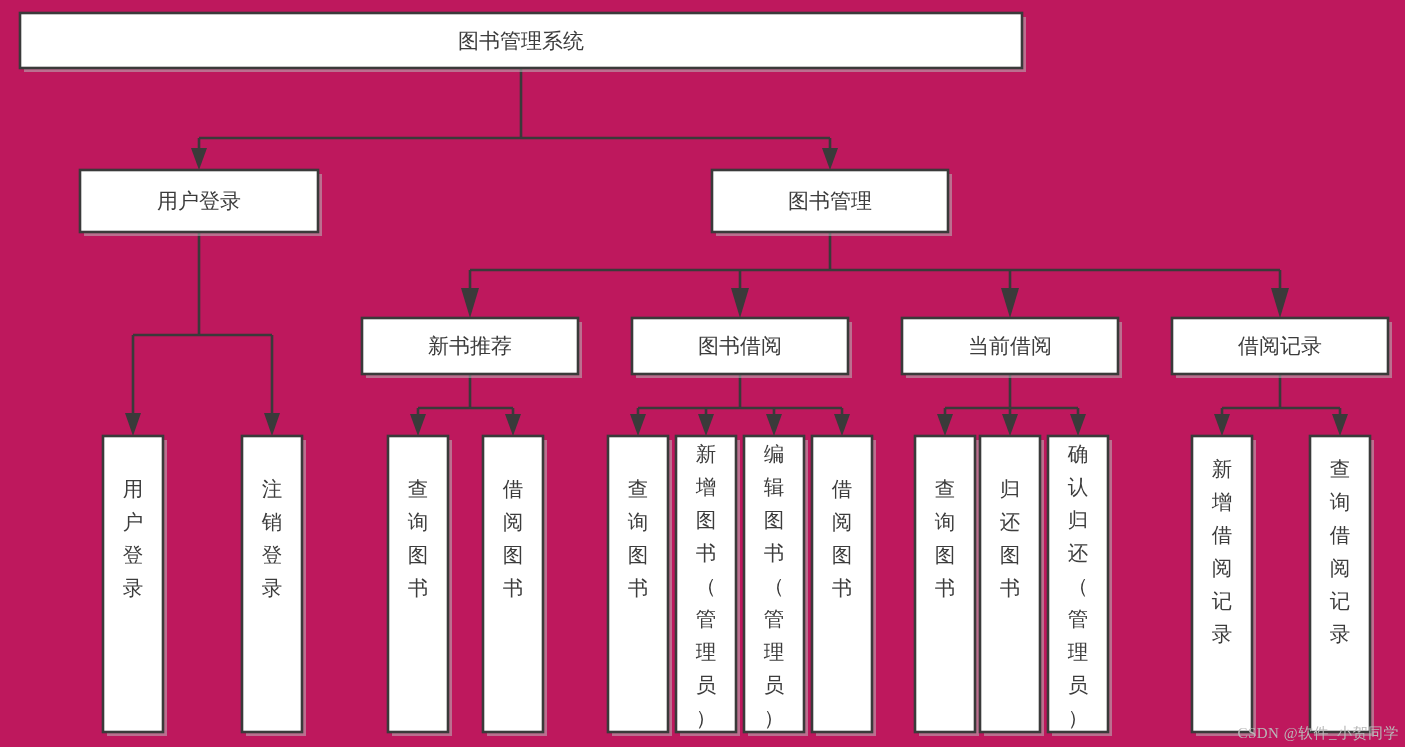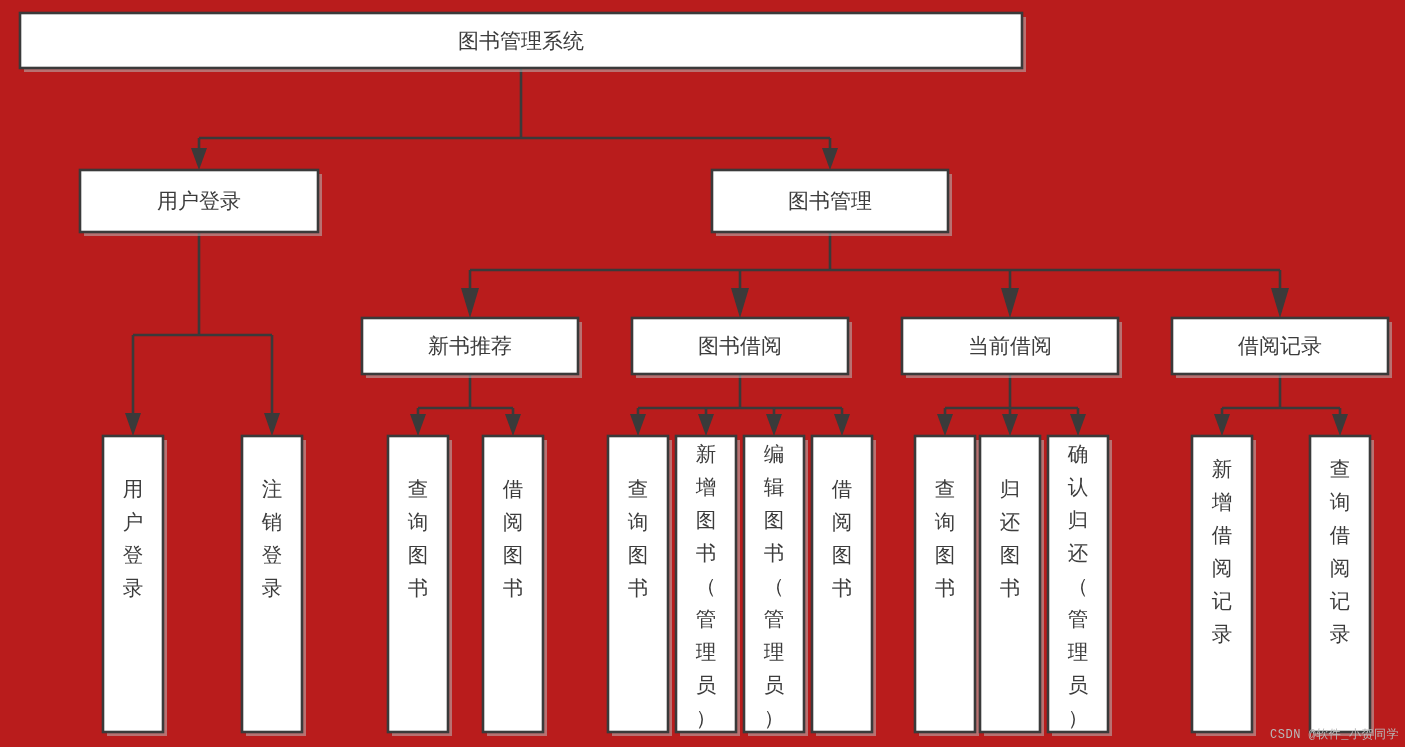--- a/index.html
+++ b/index.html
@@ -10,21 +10,21 @@
   body {
     width: 1405px;
     height: 747px;
     font-family: "DejaVu Sans", "Liberation Sans", sans-serif;
     overflow: hidden;
   }
   #diagram-root {
     position: relative;
     width: 1405px;
     height: 747px;
-    background: #b91c1c;
+    background: #be185d;
   }
   svg#flow {
     position: absolute;
     left: 0;
     top: 0;
     width: 1405px;
     height: 747px;
     display: block;
   }
   .node-box {
@@ -55,22 +55,22 @@
     font-size: 21px;
   }
   .label-v {
     font-size: 20.5px;
     text-anchor: middle;
   }
   .watermark {
     position: absolute;
     right: 6px;
     bottom: 4px;
-    font-family: Liberation Mono, monospace;
-    font-size: 12px;
+    font-family: Liberation Serif, serif;
+    font-size: 15px;
     color: #b9b9b9;
     letter-spacing: 0.5px;
     white-space: nowrap;
     pointer-events: none;
   }
 </style>
 </head>
 <body>
 
 <div id="diagram-root">

